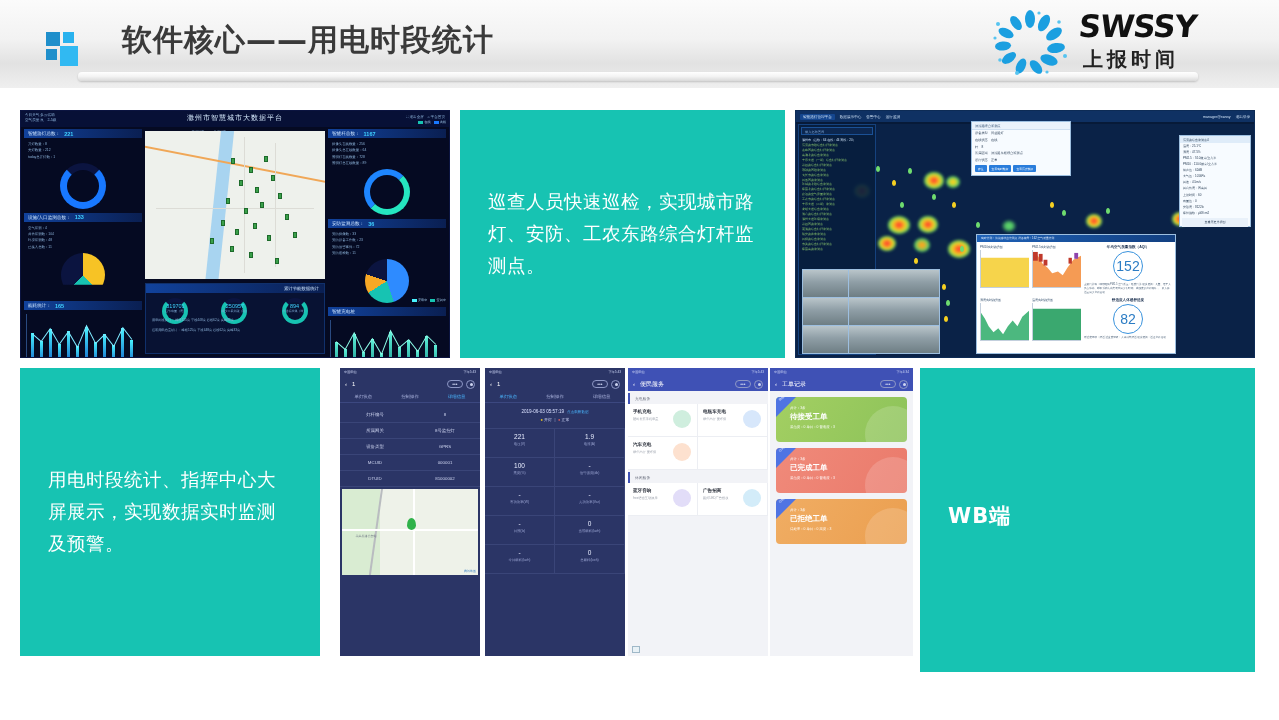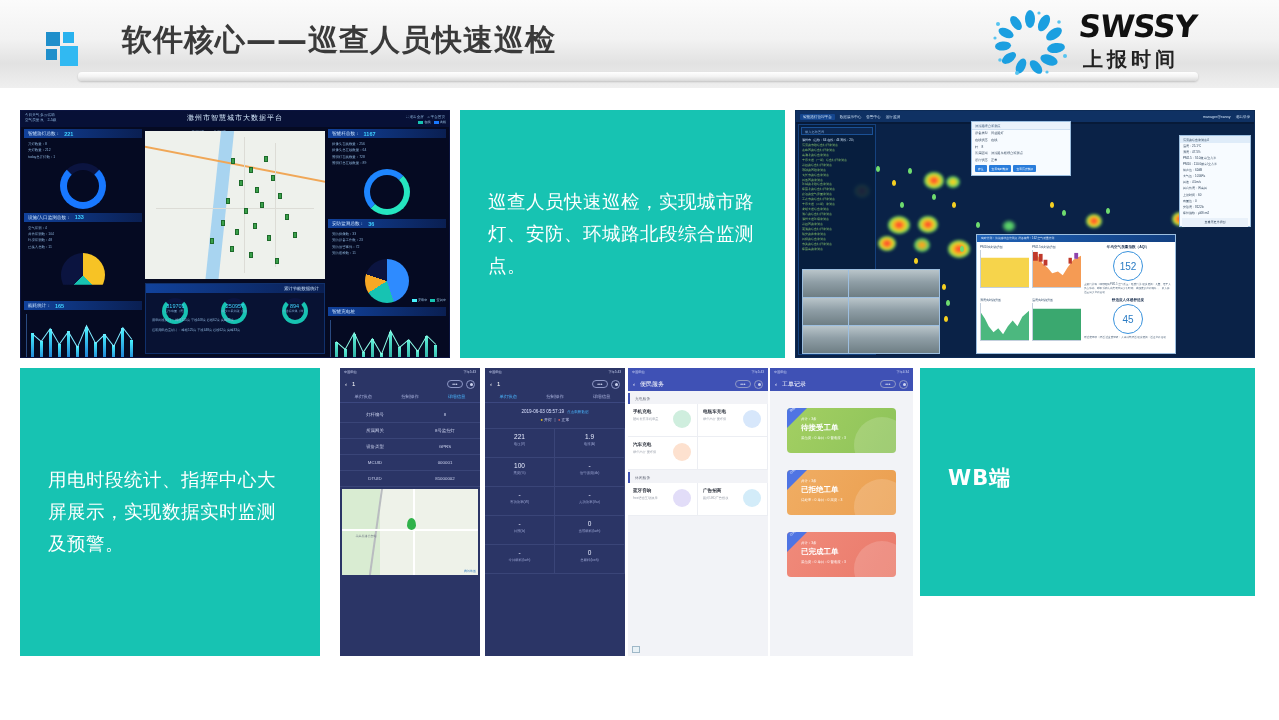--- a/index.html
+++ b/index.html
@@ -158,21 +158,21 @@
     background:#fff; border:.5px solid #9dbfe0;
   }
   .g-charts .cbar { height:7px; background:linear-gradient(90deg,#1f62b8,#123f80); color:#dbe9fb; font-size:2.8px; padding:1.4px 4px;}
   .g-charts .grid { display:grid; grid-template-columns:1fr 1fr 88px; gap:3px; padding:3px;}
   .mini { height:48px; }
   .mini .t { font-size:3px; color:#35506e; margin-bottom:1px;}
   .mini .plot { height:38px; border-left:.5px solid #c3cfdd; border-bottom:.5px solid #c3cfdd; position:relative; overflow:hidden;}
   .aqi-t { font-size:3.6px; color:#1c3150; font-weight:bold; text-align:center;}
   .aqi-c {
     width:30px; height:30px; margin:2px auto; border-radius:50%;
-    border:1.6px solid #3a93dd; color:#2b7cc4; font-size:10px;
+    border:1.6px solid #3a93dd; color:#2b7cc4; font-size:14px;
     display:flex; align-items:center; justify-content:center;
   }
   .aqi-x { font-size:2.6px; color:#55697f; line-height:1.55;}
 
   
   .phone { background:#2b3566; overflow:hidden; position:absolute; }
   .ph-status { height:9px; background:#2b3566; color:#cdd6f5; font-size:3.2px; display:flex; justify-content:space-between; padding:2px 4px 0;}
   .ph-bar { height:14px; background:#2b3566; color:#fff; display:flex; align-items:center; padding:0 5px; font-size:6px; }
   .ph-bar .ttl { margin-left:5px; font-size:6px;}
   .ph-bar .caps { margin-left:auto; display:flex; gap:3px; align-items:center;}
@@ -196,39 +196,39 @@
   .ph-state b { font-weight:normal; }
 
   .phone-light { background:#f2f3f7; }
   .ph-bar-b { height:14px; background:#3f51b5; color:#fff; display:flex; align-items:center; padding:0 5px; font-size:6px;}
   .sec-h { background:#f2f3f7; font-size:3.8px; color:#6d7280; padding:3px 5px; border-left:2px solid #3f51b5; margin:2px 0 0;}
   .srv { background:#fff; display:grid; grid-template-columns:1fr 1fr; }
   .srv .it { height:33px; padding:5px 5px 0; border-right:.5px solid #eceef3; border-bottom:.5px solid #eceef3; position:relative;}
   .srv .it b { font-size:4.6px; color:#2a2f3a; display:block;}
   .srv .it s { font-size:3.2px; color:#9aa0ab; text-decoration:none; display:block; margin-top:3px;}
   .srv .ic { position:absolute; right:6px; top:6px; width:18px; height:18px; border-radius:50%;}
-  .wo { margin:17px; height:45px; border-radius:4px; position:relative; overflow:hidden; color:#fff; padding:9px 0 0 14px;}
+  .wo { margin:6px; height:45px; border-radius:4px; position:relative; overflow:hidden; color:#fff; padding:9px 0 0 14px;}
   .wo .corner { position:absolute; left:0; top:0; width:0; height:0; border-left:20px solid #4f74e3; border-bottom:20px solid transparent;}
   .wo .cl { position:absolute; left:2px; top:2px; font-size:3px; color:#fff; transform:rotate(-45deg); transform-origin:left top;}
   .wo .sm { font-size:3.4px; opacity:.95;}
   .wo .big { font-size:7.5px; font-weight:bold; margin:2px 0 3px;}
   .wo .ln { font-size:3.4px; opacity:.95;}
   .wo .blob { position:absolute; right:-14px; bottom:-20px; width:56px; height:56px; border-radius:50%; background:rgba(255,255,255,.16);}
 </style>
 </head>
 <body>
 
 <div class="header">
   <div class="hdr-squares">
     <span class="sq sq1"></span>
       <span class="sq sq2"></span>
       <span class="sq sq3"></span>
       <span class="sq sq4"></span>
   </div>
-  <div class="hdr-title">软件核心——巡查人员快速巡检</div>
+  <div class="hdr-title">软件核心——用电时段统计</div>
   <div class="hdr-rule"></div>
 
   <div class="logo">
     <svg class="logo-mark" viewBox="0 0 86 68">
       <g fill="#1b9fe0">
         <ellipse cx="43" cy="11" rx="5" ry="9"></ellipse>
         <ellipse cx="57" cy="15" rx="5" ry="9" transform="rotate(28 57 15)"></ellipse>
         <ellipse cx="67" cy="26" rx="5" ry="9" transform="rotate(55 67 26)"></ellipse>
         <ellipse cx="69" cy="40" rx="5" ry="9" transform="rotate(82 69 40)"></ellipse>
         <ellipse cx="62" cy="52" rx="5" ry="9" transform="rotate(110 62 52)"></ellipse>
@@ -407,21 +407,21 @@
       <span class="bar" style="left:103px;height:52%;background:linear-gradient(180deg,#5ff0d8,#128d8a)"></span>
       <svg class="line" viewBox="0 0 112 52" preserveAspectRatio="none">
           <polyline points="5,22 14,30 23,13 32,33 41,19 50,35 59,11 68,28 77,20 86,32 95,16 104,25" fill="none" stroke="#8bfae6" stroke-width="1"></polyline>
         </svg>
     </div>
 
   </div>
 </div>
 
 <div class="panel teal" style="left:460px;top:110px;width:325px;height:248px;">
-  <p>巡查人员快速巡检，实现城市路灯、安防、环城路北段综合监测点。</p>
+  <p>巡查人员快速巡检，实现城市路灯、安防、工农东路综合灯杆监测点。</p>
 </div>
 
 <div class="panel shot2">
   <div class="g-nav">
     <span class="tag">智慧路灯管理平台</span>
     <span>数据展示中心</span>
     <span>告警中心</span>
     <span>运行监测</span>
     <span class="sp"></span>
     <span>manager@swssy</span>
@@ -562,21 +562,21 @@
             </svg></div>
       </div>
       <div class="mini">
         <div class="t">温度实时趋势图</div>
         <div class="plot"><svg viewBox="0 0 100 38" preserveAspectRatio="none" style="width:100%;height:100%">
               <polygon points="0,38 0,6 100,6 100,38" fill="#3aa86f"></polygon>
             </svg></div>
       </div>
       <div>
         <div class="aqi-t">舒适度人体感舒适度</div>
-        <div class="aqi-c">45</div>
+        <div class="aqi-c">82</div>
         <div class="aqi-x">舒适度等级：舒适  适宜度等级：人体感觉舒适  建议措施：适合户外活动</div>
       </div>
     </div>
   </div>
 </div>
 
 <div class="panel teal" style="left:20px;top:368px;width:300px;height:288px;">
   <p>用电时段统计、指挥中心大屏展示，实现数据实时监测及预警。</p>
 </div>
 
@@ -760,33 +760,33 @@
     </span>
   </div>
   <div class="wo" style="background:linear-gradient(120deg,#a3cf62,#8dc35a)">
     <div class="corner"></div>
       <div class="cl">待接受</div>
       <div class="blob"></div>
     <div class="sm">共计：3条</div>
     <div class="big">待接受工单</div>
     <div class="ln">紧急度：0  单日：0  普通度：3</div>
   </div>
+  <div class="wo" style="background:linear-gradient(120deg,#f08a7a,#ea7a6b)">
+    <div class="corner"></div>
+      <div class="cl">已完成</div>
+      <div class="blob"></div>
+    <div class="sm">共计：3条</div>
+    <div class="big">已完成工单</div>
+    <div class="ln">紧急度：0  单日：0  普通度：3</div>
+  </div>
   <div class="wo" style="background:linear-gradient(120deg,#f0ad63,#eb9f50)">
     <div class="corner"></div>
       <div class="cl">已拒绝</div>
       <div class="blob"></div>
     <div class="sm">共计：3条</div>
     <div class="big">已拒绝工单</div>
     <div class="ln">待处理：0  单日：0  高度：3</div>
   </div>
-  <div class="wo" style="background:linear-gradient(120deg,#f08a7a,#ea7a6b)">
-    <div class="corner"></div>
-      <div class="cl">已完成</div>
-      <div class="blob"></div>
-    <div class="sm">共计：3条</div>
-    <div class="big">已完成工单</div>
-    <div class="ln">紧急度：0  单日：0  普通度：3</div>
-  </div>
-</div>
-
-<div class="panel teal" style="left:920px;top:368px;width:335px;height:228px;">
+</div>
+
+<div class="panel teal" style="left:920px;top:368px;width:335px;height:304px;">
   <h3>WB端</h3>
 </div>
 
 </body></html>

